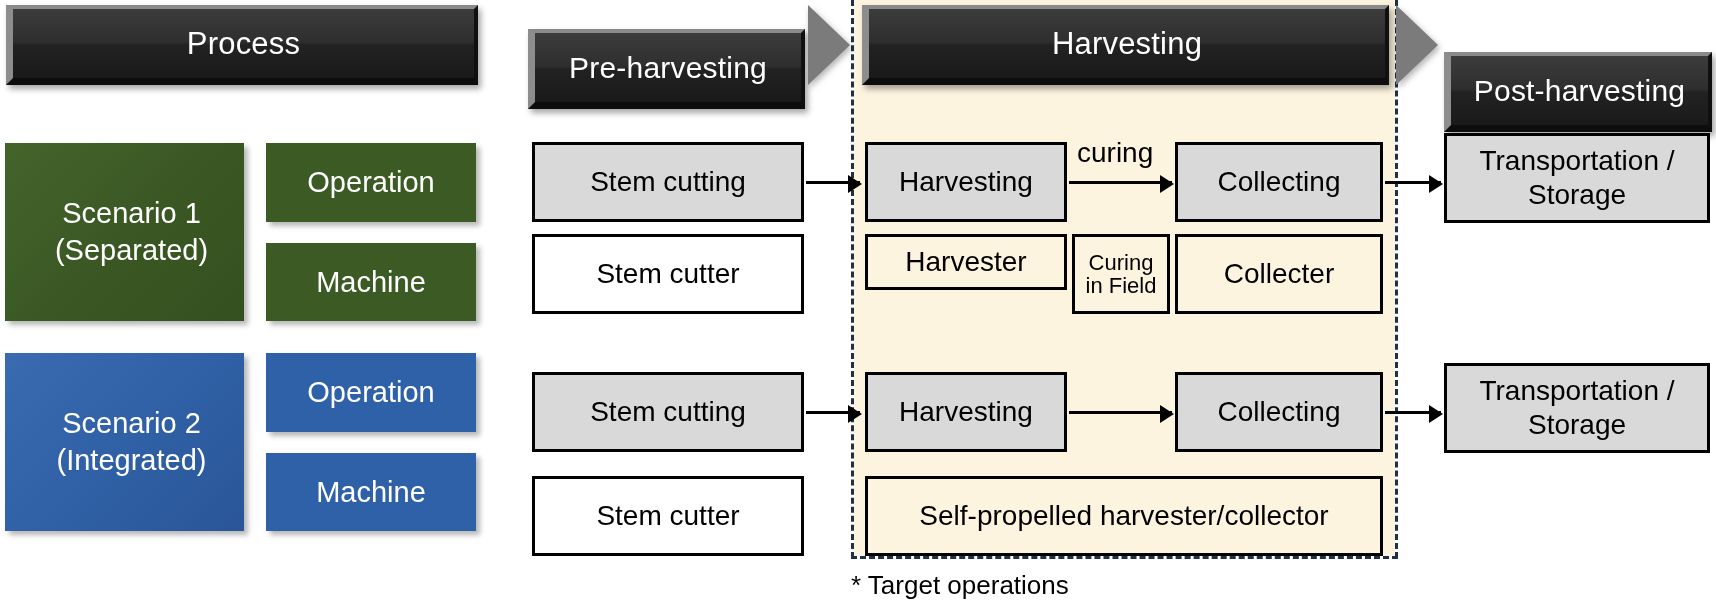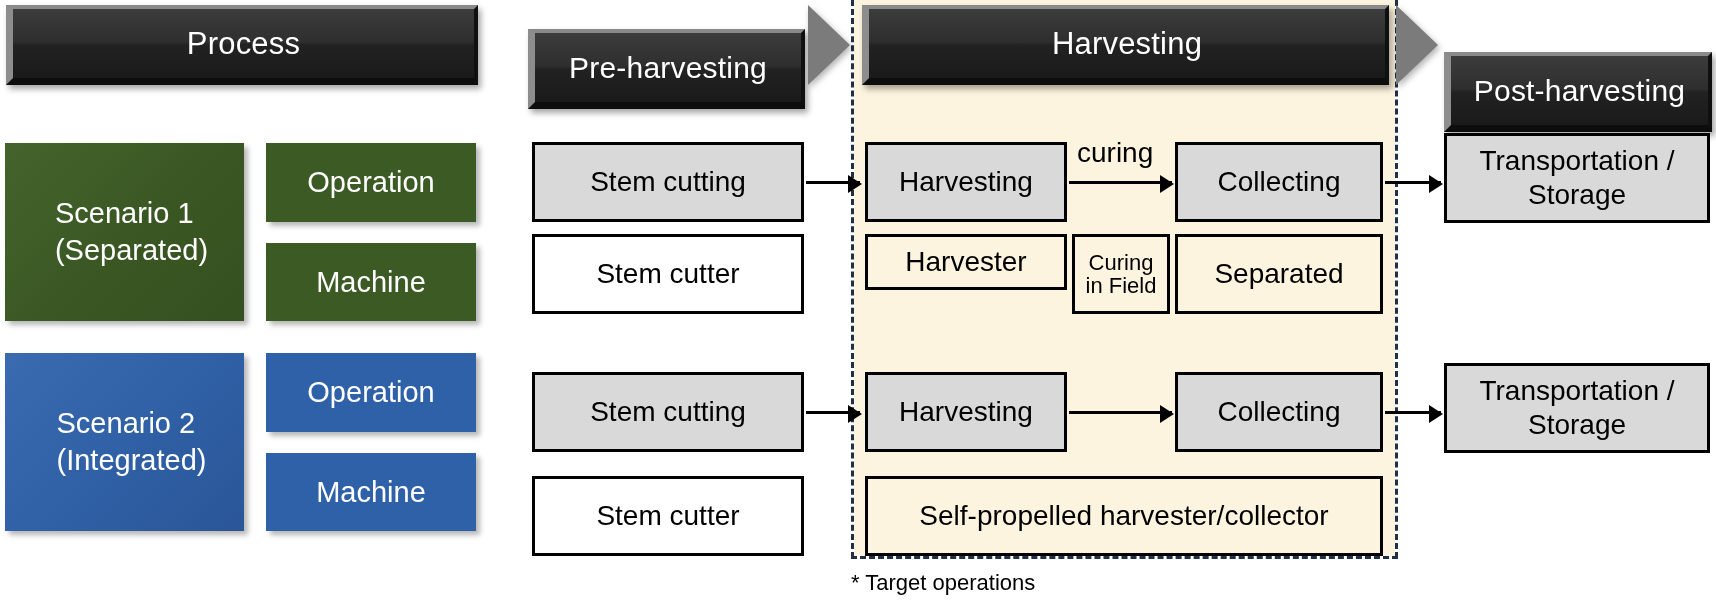--- a/index.html
+++ b/index.html
@@ -65,20 +65,21 @@
     filter:drop-shadow(2px 3px 3px rgba(0,0,0,0.3));
   }
 
   
   .scenario{
     position:absolute;
     box-sizing:border-box;
     display:flex;
     align-items:center;
     justify-content:center;
+    text-align:center;
     color:#ffffff;
     font-size:29px;
     line-height:1.28;
     box-shadow:4px 4px 5px rgba(0,0,0,0.28);
     padding-left:14px;
   }
   .scenario.green{background:linear-gradient(135deg,#44642c 0%,#3a5723 55%,#33501f 100%);}
   .scenario.blue{background:linear-gradient(135deg,#3a6bb0 0%,#2f5fa4 55%,#2a5698 100%);}
   .lbl{
     position:absolute;
@@ -128,21 +129,21 @@
   }
   .edge-label{
     position:absolute;
     color:#000000;
     font-size:28px;
     white-space:nowrap;
   }
   .footnote{
     position:absolute;
     color:#000000;
-    font-size:22px;
+    font-size:26px;
     white-space:nowrap;
   }
 </style>
 </head>
 <body>
 
 <div id="stage">
 
   <div class="zone" style="left:854px;top:0;width:541px;height:556px;"></div>
   <div class="vdash" style="left:851px;top:0;height:558px;"></div>
@@ -212,21 +213,21 @@
   <div class="node mach-cream" style="left:865px;top:234px;width:202px;height:56px;">
     <span>Harvester</span>
   </div>
   <div class="node mach-cream tiny" style="left:1072px;top:234px;width:98px;height:80px;">
     <div>
       <div>Curing</div>
       <div>in Field</div>
     </div>
   </div>
   <div class="node mach-cream" style="left:1175px;top:234px;width:208px;height:80px;">
-    <span>Separated</span>
+    <span>Collecter</span>
   </div>
 
   <div class="scenario blue" style="left:5px;top:353px;width:239px;height:178px;">
     <div>
       <div>Scenario 2</div>
       <div>(Integrated)</div>
     </div>
   </div>
 
   <div class="lbl blue" style="left:266px;top:353px;width:210px;height:79px;">

